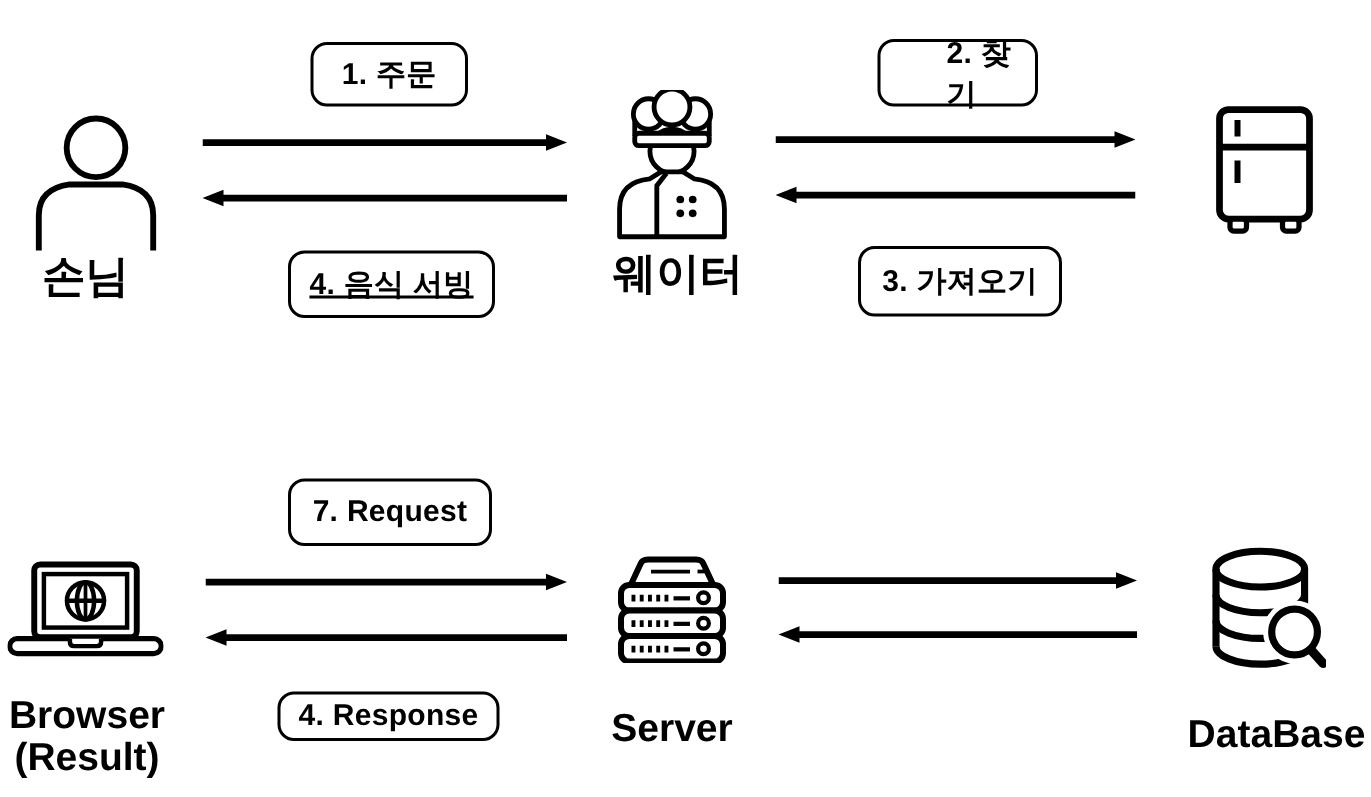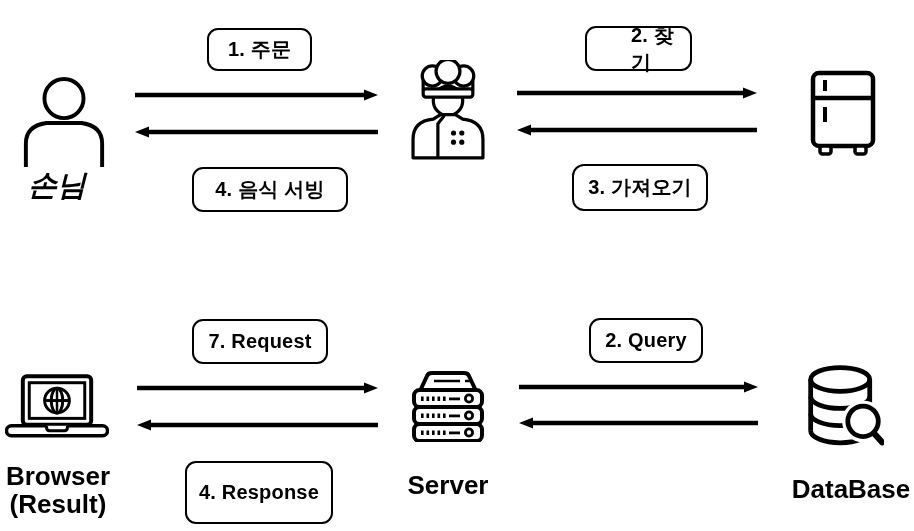--- a/index.html
+++ b/index.html
@@ -26,21 +26,21 @@
 <body>
 
 <div class="canvas">
 
   <div class="actor-icon" style="left:20px; top:76px;">
     <svg width="88" height="92" viewBox="0 0 90 92" fill="none" stroke="#000">
       <circle cx="45" cy="22" r="20" stroke-width="4"></circle>
       <path d="M6,92 L6,68 Q6,50 27,47 L63,47 Q84,50 84,68 L84,92" stroke-width="4" stroke-linejoin="round"></path>
     </svg>
   </div>
-  <div class="actor-label" style="left:7px; top:170px; width:100px;font-style:italic;">손님</div>
+  <div class="actor-label" style="left:7px; top:170px; width:100px;">손님</div>
 
   <div class="actor-icon" style="left:402px; top:60px;">
     <svg width="92" height="100" viewBox="0 0 100 108" fill="none" stroke="#000">
 
       <circle cx="50" cy="44" r="16" stroke-width="3.5" fill="#fff"></circle>
 
       <circle cx="33" cy="17" r="11" stroke-width="3.5" fill="#fff"></circle>
       <circle cx="67" cy="17" r="11" stroke-width="3.5" fill="#fff"></circle>
       <circle cx="50" cy="12" r="13" stroke-width="3.5" fill="#fff"></circle>
 
@@ -50,36 +50,37 @@
 
       <path d="M12,106 L12,86 Q12,66 34,64 L42,59 L58,59 L66,64 Q88,66 88,86 L88,106 Z" stroke-width="3.5" fill="#fff" stroke-linejoin="round"></path>
       <path d="M46,60 L39,69 L39,106" stroke-width="3.5"></path>
 
       <circle cx="56" cy="79" r="2.8" fill="#000" stroke="none"></circle>
       <circle cx="65" cy="79" r="2.8" fill="#000" stroke="none"></circle>
       <circle cx="56" cy="89" r="2.8" fill="#000" stroke="none"></circle>
       <circle cx="65" cy="89" r="2.8" fill="#000" stroke="none"></circle>
     </svg>
   </div>
+  <div class="actor-label" style="left:392px; top:168px; width:120px;">웨이터</div>
 
   <div class="actor-icon" style="left:809px; top:70px;">
     <svg width="68" height="88" viewBox="0 0 68 88" fill="none" stroke="#000">
       <rect x="4" y="3" width="60" height="73" rx="6" stroke-width="4.5" fill="#fff"></rect>
       <line x1="4" y1="28" x2="64" y2="28" stroke-width="4.5"></line>
       <line x1="16" y1="10" x2="16" y2="21" stroke-width="4"></line>
       <line x1="16" y1="37" x2="16" y2="52" stroke-width="4"></line>
       <rect x="11" y="76" width="11" height="8" rx="2.5" stroke-width="3.5" fill="#fff"></rect>
       <rect x="46" y="76" width="11" height="8" rx="2.5" stroke-width="3.5" fill="#fff"></rect>
     </svg>
   </div>
 
   <div class="step-box" style="left:207px; top:28px; width:105px; height:43px;">1. 주문</div>
   <div class="step-box" style="left:585px; top:26px; width:107px; height:45px;padding-left:44px;">2. 찾기</div>
-  <div class="step-box" style="left:192px; top:167px; width:156px; height:45px;">4. 음식 서빙</div>
-  <div class="step-box" style="left:572px; top:164px; width:136px; height:47px;border-radius:12px;">3. 가져오기</div>
+  <div class="step-box" style="left:192px; top:167px; width:138px; height:45px;text-decoration:underline;">4. 음식 서빙</div>
+  <div class="step-box" style="left:572px; top:164px; width:136px; height:47px;">3. 가져오기</div>
 
   <div class="arrow" style="left:135px; top:89px;">
     <svg width="243" height="12" viewBox="0 0 243 12">
         <line x1="0" y1="6" x2="231" y2="6" stroke="#000" stroke-width="4.5"></line>
         <polygon points="229,0.5 243,6 229,11.5" fill="#000"></polygon>
       </svg>
   </div>
   <div class="arrow" style="left:135px; top:126px;">
     <svg width="243" height="12" viewBox="0 0 243 12">
         <line x1="12" y1="6" x2="243" y2="6" stroke="#000" stroke-width="4.5"></line>
@@ -165,22 +166,21 @@
       <path d="M7,70 A31,12.5 0 0 0 69,70" stroke-width="5"></path>
 
       <circle cx="62" cy="60" r="16" stroke="#fff" stroke-width="12" fill="#fff"></circle>
       <circle cx="62" cy="60" r="16" stroke-width="5" fill="#fff"></circle>
       <line x1="73.5" y1="72.5" x2="82" y2="82" stroke-width="6.5" stroke-linecap="round"></line>
     </svg>
   </div>
   <div class="actor-label en" style="left:789px; top:475px; width:124px;">DataBase</div>
 
   <div class="step-box" style="left:192px; top:319px; width:136px; height:45px;">7. Request</div>
-  <div class="step-box" style="left:589px; top:318px; width:114px; height:45px;">2. Query</div>
-  <div class="step-box" style="left:185px; top:461px; width:148px; height:63px;">4. Response</div>
+  <div class="step-box" style="left:185px; top:461px; width:148px; height:33px;">4. Response</div>
 
   <div class="arrow" style="left:137px; top:382px;">
     <svg width="241" height="12" viewBox="0 0 241 12">
         <line x1="0" y1="6" x2="229" y2="6" stroke="#000" stroke-width="4.5"></line>
         <polygon points="227,0.5 241,6 227,11.5" fill="#000"></polygon>
       </svg>
   </div>
   <div class="arrow" style="left:137px; top:419px;">
     <svg width="241" height="12" viewBox="0 0 241 12">
         <line x1="12" y1="6" x2="241" y2="6" stroke="#000" stroke-width="4.5"></line>

